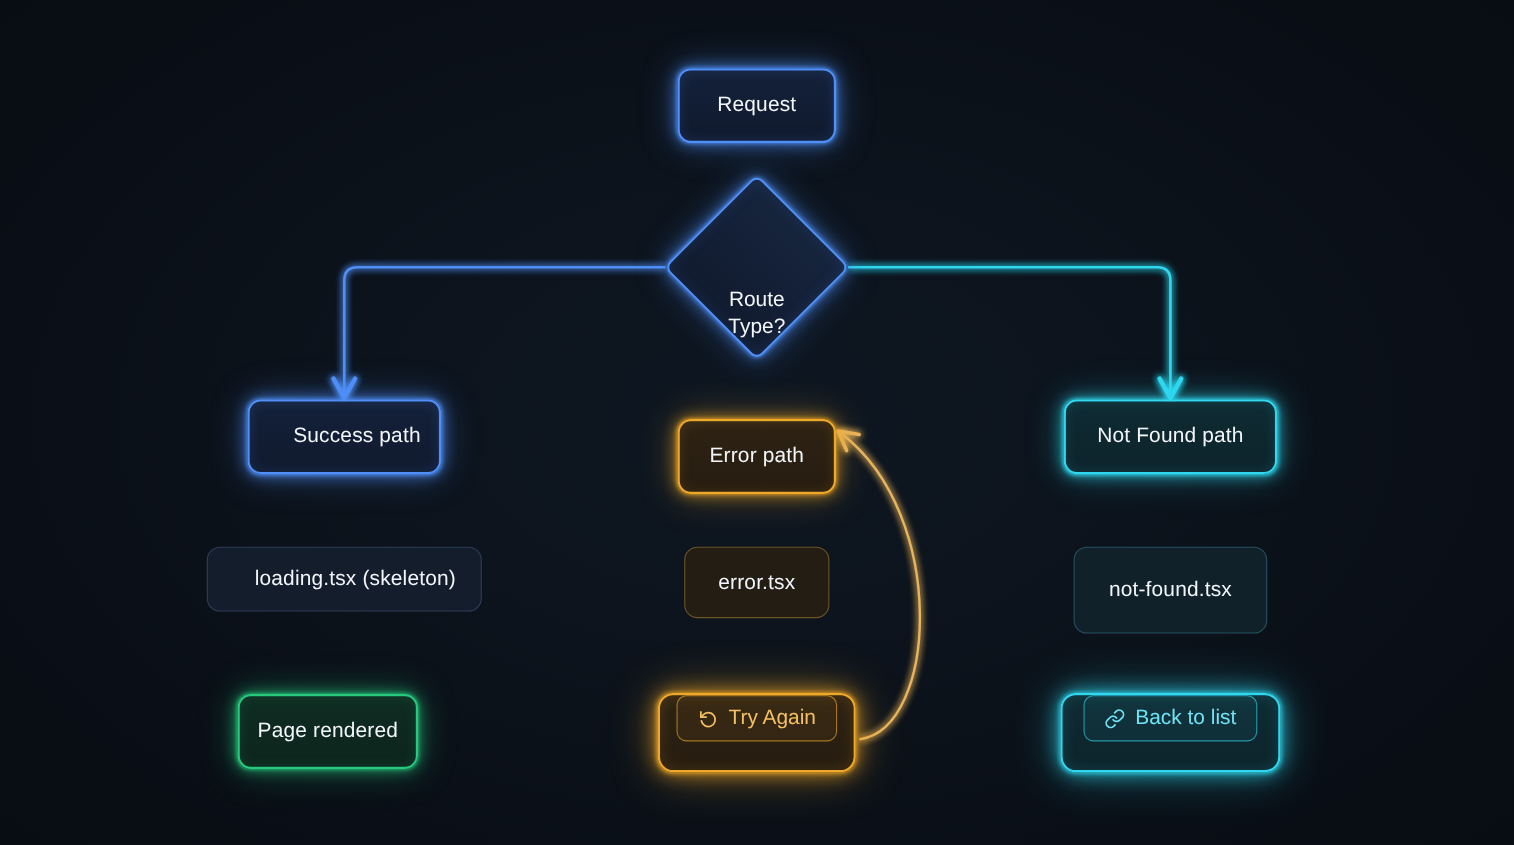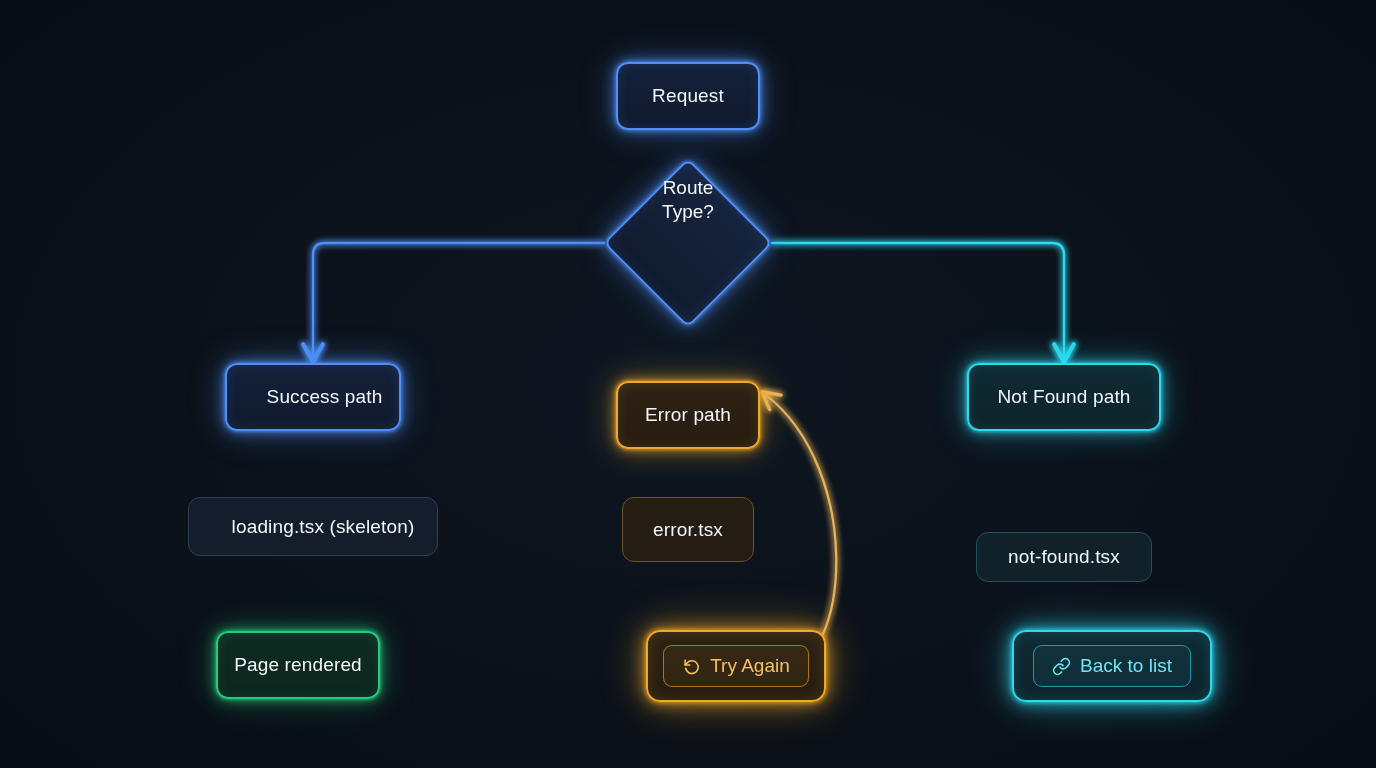--- a/index.html
+++ b/index.html
@@ -78,21 +78,21 @@
   }
   .n-muted-amber {
     border: 1px solid #6b5427;
     background: #241d14;
   }
 
   
   .diamond-wrap {
     position: absolute;
     display: flex;
-    align-items: flex-start;
+    align-items: flex-end;
     justify-content: center;
   }
   .diamond-shape {
     position: absolute;
     left: 50%; top: 50%;
     width: 120px; height: 120px;
     margin: -60px 0 0 -60px;
     transform: rotate(45deg);
     border: 2px solid #4f8ff7;
     border-radius: 8px;
@@ -107,23 +107,22 @@
     font-size: 19px;
     line-height: 1.28;
     color: #f2f6fa;
   }
 
   
   .btn-outer {
     position: absolute;
     border-radius: 14px;
     display: flex;
-    align-items: center;
+    align-items: flex-start;
     justify-content: center;
-    margin-left: 48px;
   }
   .btn-outer.amber {
     border: 2px solid #f0a828;
     background: linear-gradient(180deg, #2e2314 0%, #261c10 100%);
     box-shadow: 0 0 5px #f0a828, 0 0 18px rgba(240,168,40,.8), 0 0 44px rgba(240,168,40,.45),
                 inset 0 0 14px rgba(240,168,40,.16);
   }
   .btn-outer.cyan {
     border: 2px solid #2fd8ef;
     background: linear-gradient(180deg, #0f2b33 0%, #0d232b 100%);
@@ -264,21 +263,21 @@
         </svg>
       </span>
       <span>Try Again</span>
     </div>
   </div>
 
   <div class="node n-cyan" style="left:967px; top:363px; width:194px; height:68px;">
     <span>Not Found path</span>
   </div>
 
-  <div class="node n-muted-cyan" style="left:976px; top:497px; width:176px; height:50px;margin-top:35px;">
+  <div class="node n-muted-cyan" style="left:976px; top:497px; width:176px; height:79px;">
     <span>not-found.tsx</span>
   </div>
 
   <div class="btn-outer cyan" style="left:964px; top:630px; width:200px; height:72px;">
     <div class="btn-inner cyan">
       <span class="btn-icon">
         <svg width="19" height="19" viewBox="0 0 24 24" fill="none" stroke="#6fe3f5" stroke-width="2" stroke-linecap="round" stroke-linejoin="round">
           <path d="M10 13a5 5 0 0 0 7.54.54l3-3a5 5 0 0 0-7.07-7.07l-1.72 1.71"></path>
           <path d="M14 11a5 5 0 0 0-7.54-.54l-3 3a5 5 0 0 0 7.07 7.07l1.71-1.71"></path>
         </svg>

